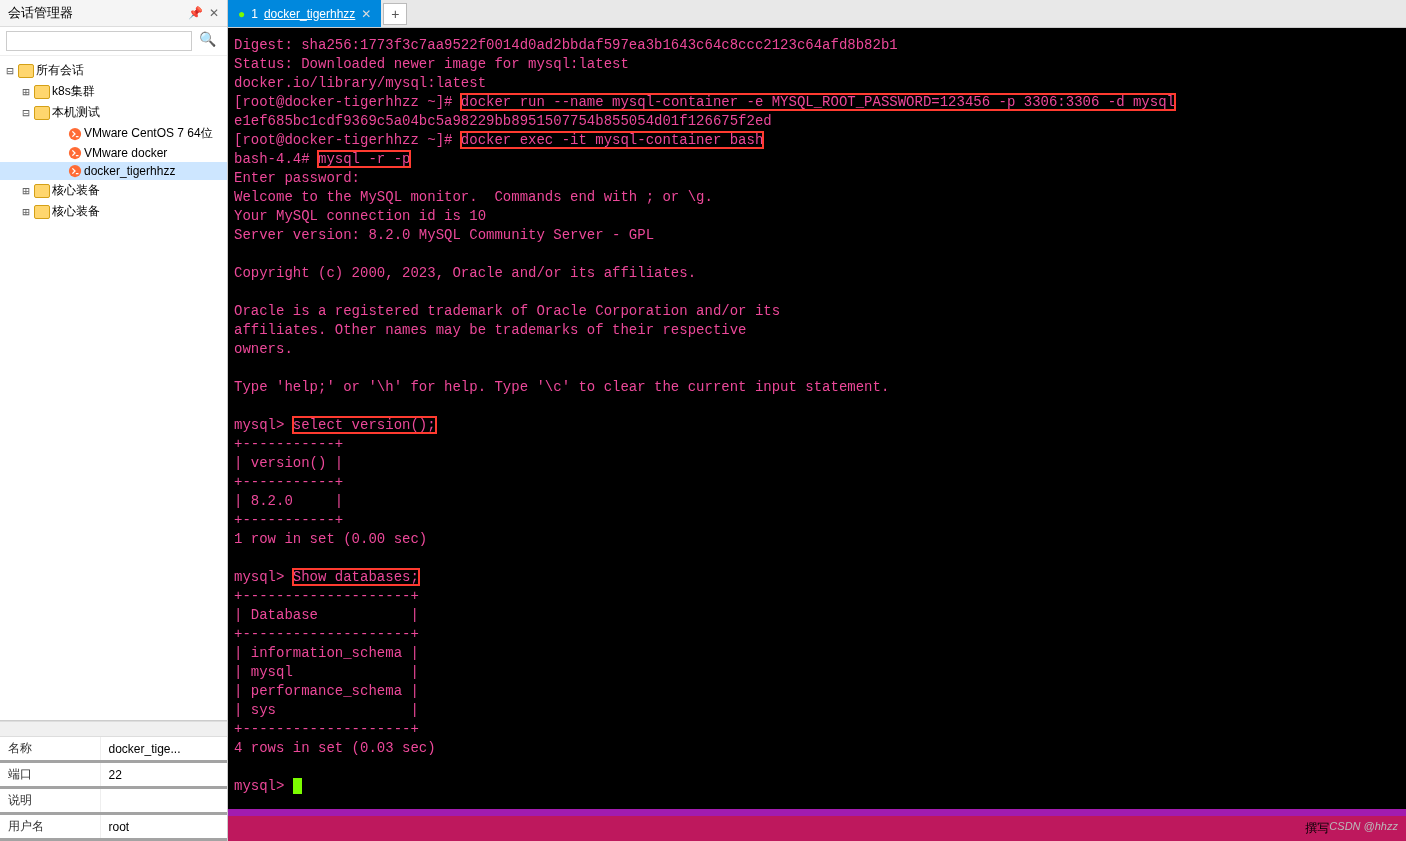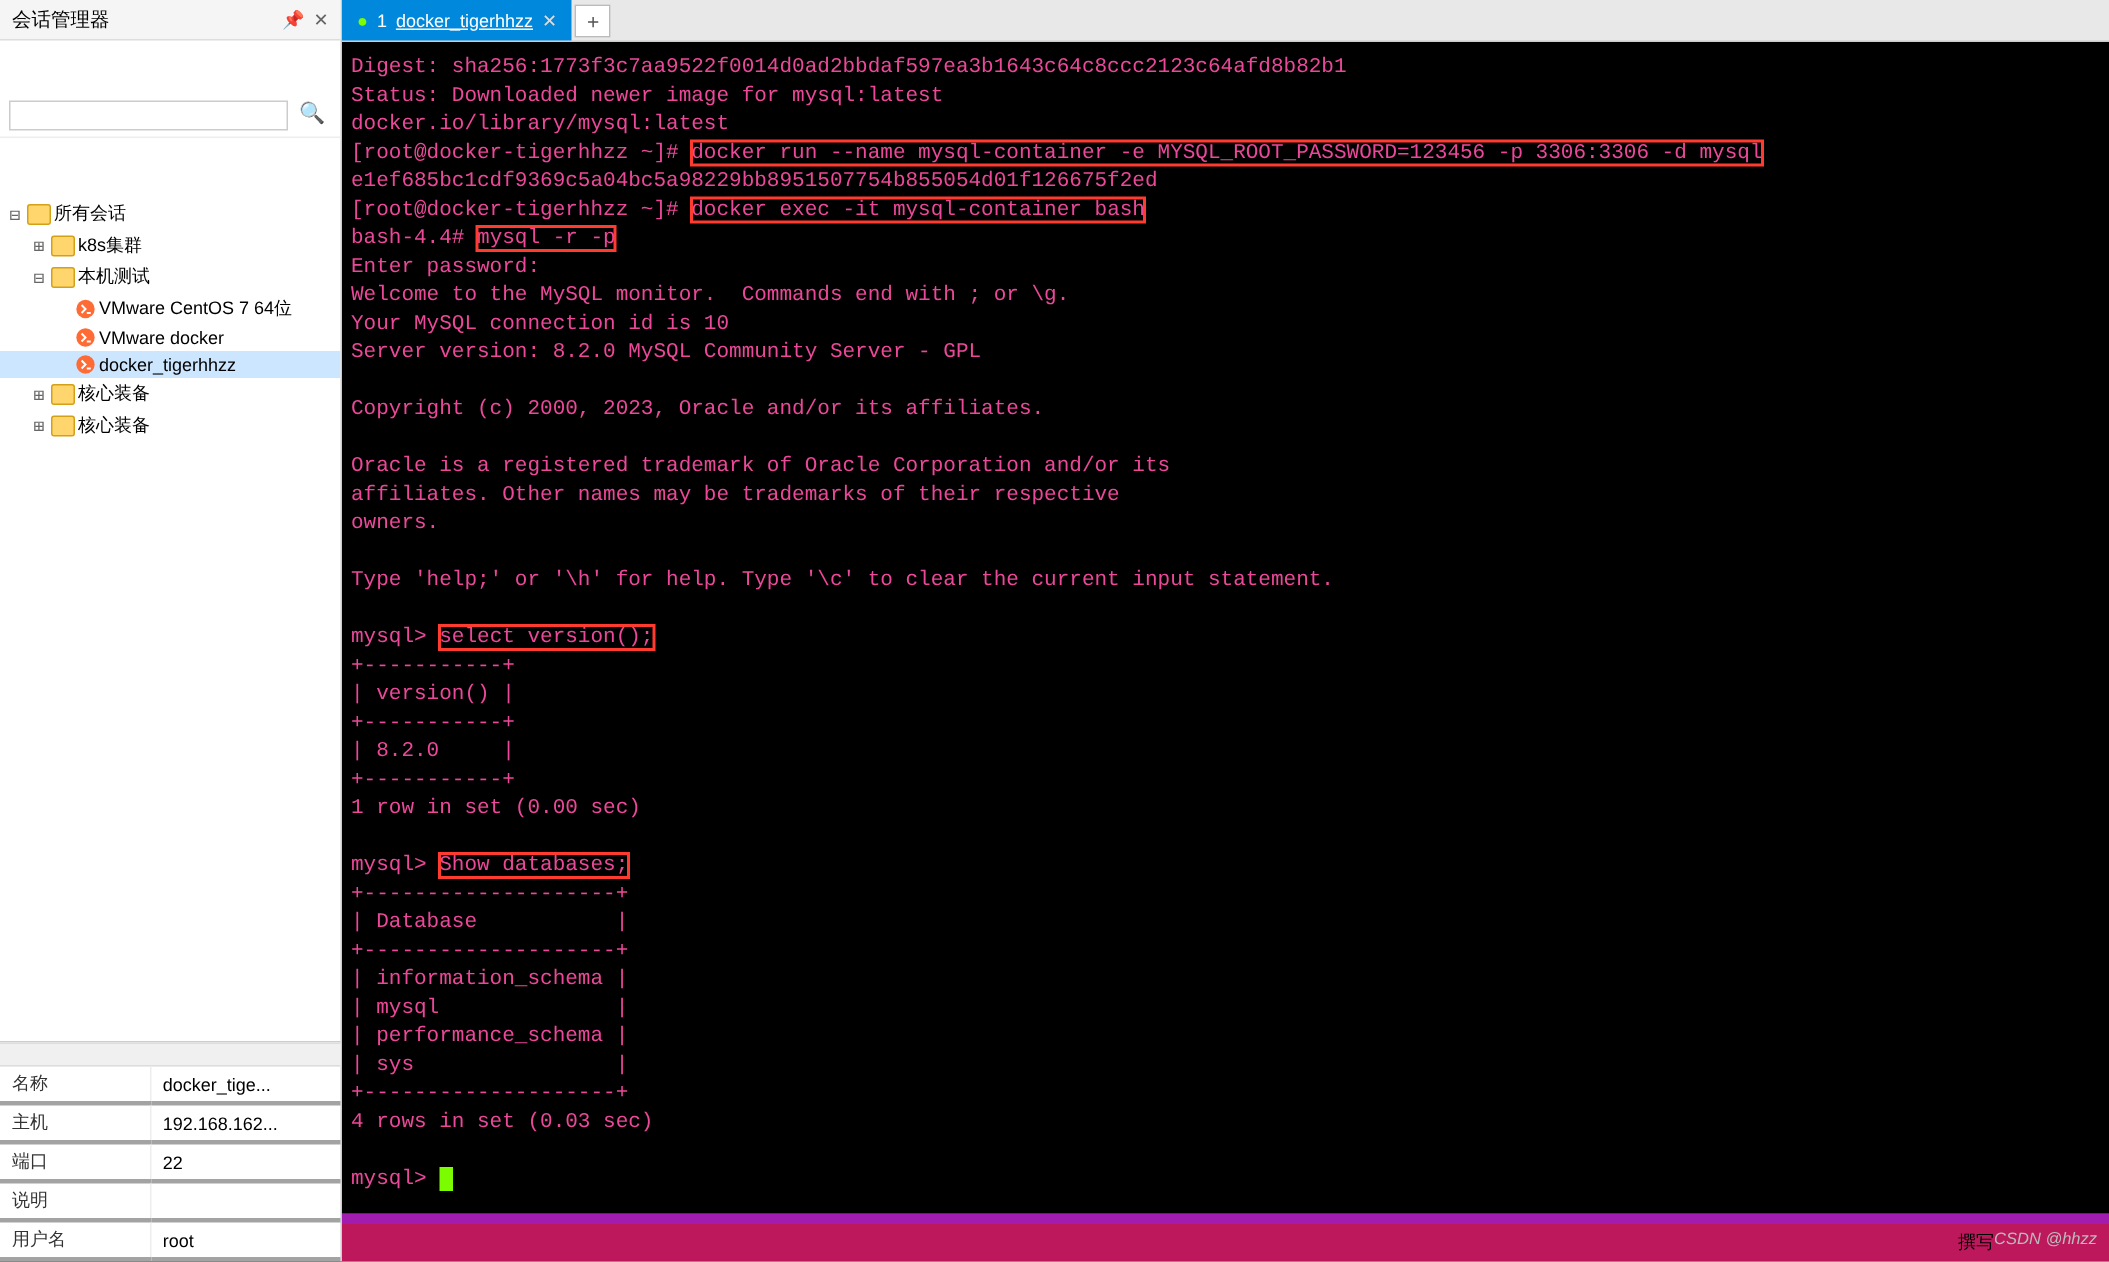--- a/index.html
+++ b/index.html
@@ -1,36 +1,36 @@
 <!DOCTYPE html>
 <html><head>
   <meta charset="utf-8">
   <style>
     * { margin: 0; padding: 0; box-sizing: border-box; }
     body { font-family: "Microsoft YaHei", Arial, sans-serif; font-size: 12px; display: flex; width: 1406px; height: 841px; overflow: hidden; background: #fff; }
     
-    .sidebar { width: 228px; display: flex; flex-direction: column; border-right: 1px solid #ccc; gap: 36px; }
+    .sidebar { width: 228px; display: flex; flex-direction: column; border-right: 1px solid #ccc; }
     .sidebar-header { display: flex; align-items: center; padding: 4px 8px; border-bottom: 1px solid #ddd; background: #f5f5f5; }
     .sidebar-header-title { flex: 1; font-size: 13px; }
     .sidebar-header-icons { display: flex; gap: 6px; }
     .pin-icon, .close-icon { cursor: pointer; color: #666; font-size: 12px; }
     
     .search-row { display: flex; padding: 4px 6px; gap: 4px; border-bottom: 1px solid #eee; }
     .search-input { flex: 1; border: 1px solid #ccc; padding: 2px 4px; font-size: 12px; }
     .search-btn { color: #888; cursor: pointer; font-size: 14px; padding: 0 4px; }
     
     .tree { flex: 1; overflow-y: auto; padding: 4px 0; font-size: 12px; }
     .tree-item { display: flex; align-items: center; padding: 2px 4px; gap: 2px; cursor: pointer; white-space: nowrap; }
     .tree-item.selected { background: #cde6ff; }
     .expand { width: 12px; text-align: center; color: #666; font-family: monospace; }
     .folder-icon { width: 16px; height: 14px; background: #ffd66e; border: 1px solid #d4a017; border-radius: 2px; display: inline-block; }
     .term-icon { width: 14px; height: 14px; display: inline-flex; align-items: center; justify-content: center; }
     .term-icon svg { width: 14px; height: 14px; }
     .indent-1 { padding-left: 20px; }
-    .indent-2 { padding-left: 36px; }
+    .indent-2 { padding-left: 54px; }
     
     .bottom-panel { border-top: 1px solid #ccc; }
     .scroll-filler { height: 16px; background: #f0f0f0; border-top: 1px solid #ddd; border-bottom: 1px solid #ddd; }
     .props-table { width: 100%; border-collapse: collapse; font-size: 12px; }
     .props-table td { padding: 3px 8px; border-bottom: 3px solid #a3a3a3; }
     .props-table td:first-child { width: 100px; color: #333; }
     .props-table td:last-child { border-left: 1px solid #eee; }
     
     .main { flex: 1; display: flex; flex-direction: column; background: #fff; }
     .tabs { display: flex; align-items: center; background: #e8e8e8; border-bottom: 1px solid #ccc; height: 28px; }
@@ -121,24 +121,20 @@
   </div>
   <div class="bottom-panel">
     <div class="scroll-filler"></div>
     <table class="props-table">
       <tbody>
           <tr>
             <td>名称</td>
             <td>docker_tige...</td>
           </tr>
       <tr>
-            <td>主机</td>
-            <td>192.168.162...</td>
-          </tr>
-      <tr>
             <td>端口</td>
             <td>22</td>
           </tr>
       <tr>
             <td>说明</td>
             <td></td>
           </tr>
       <tr>
             <td>用户名</td>
             <td>root</td>

